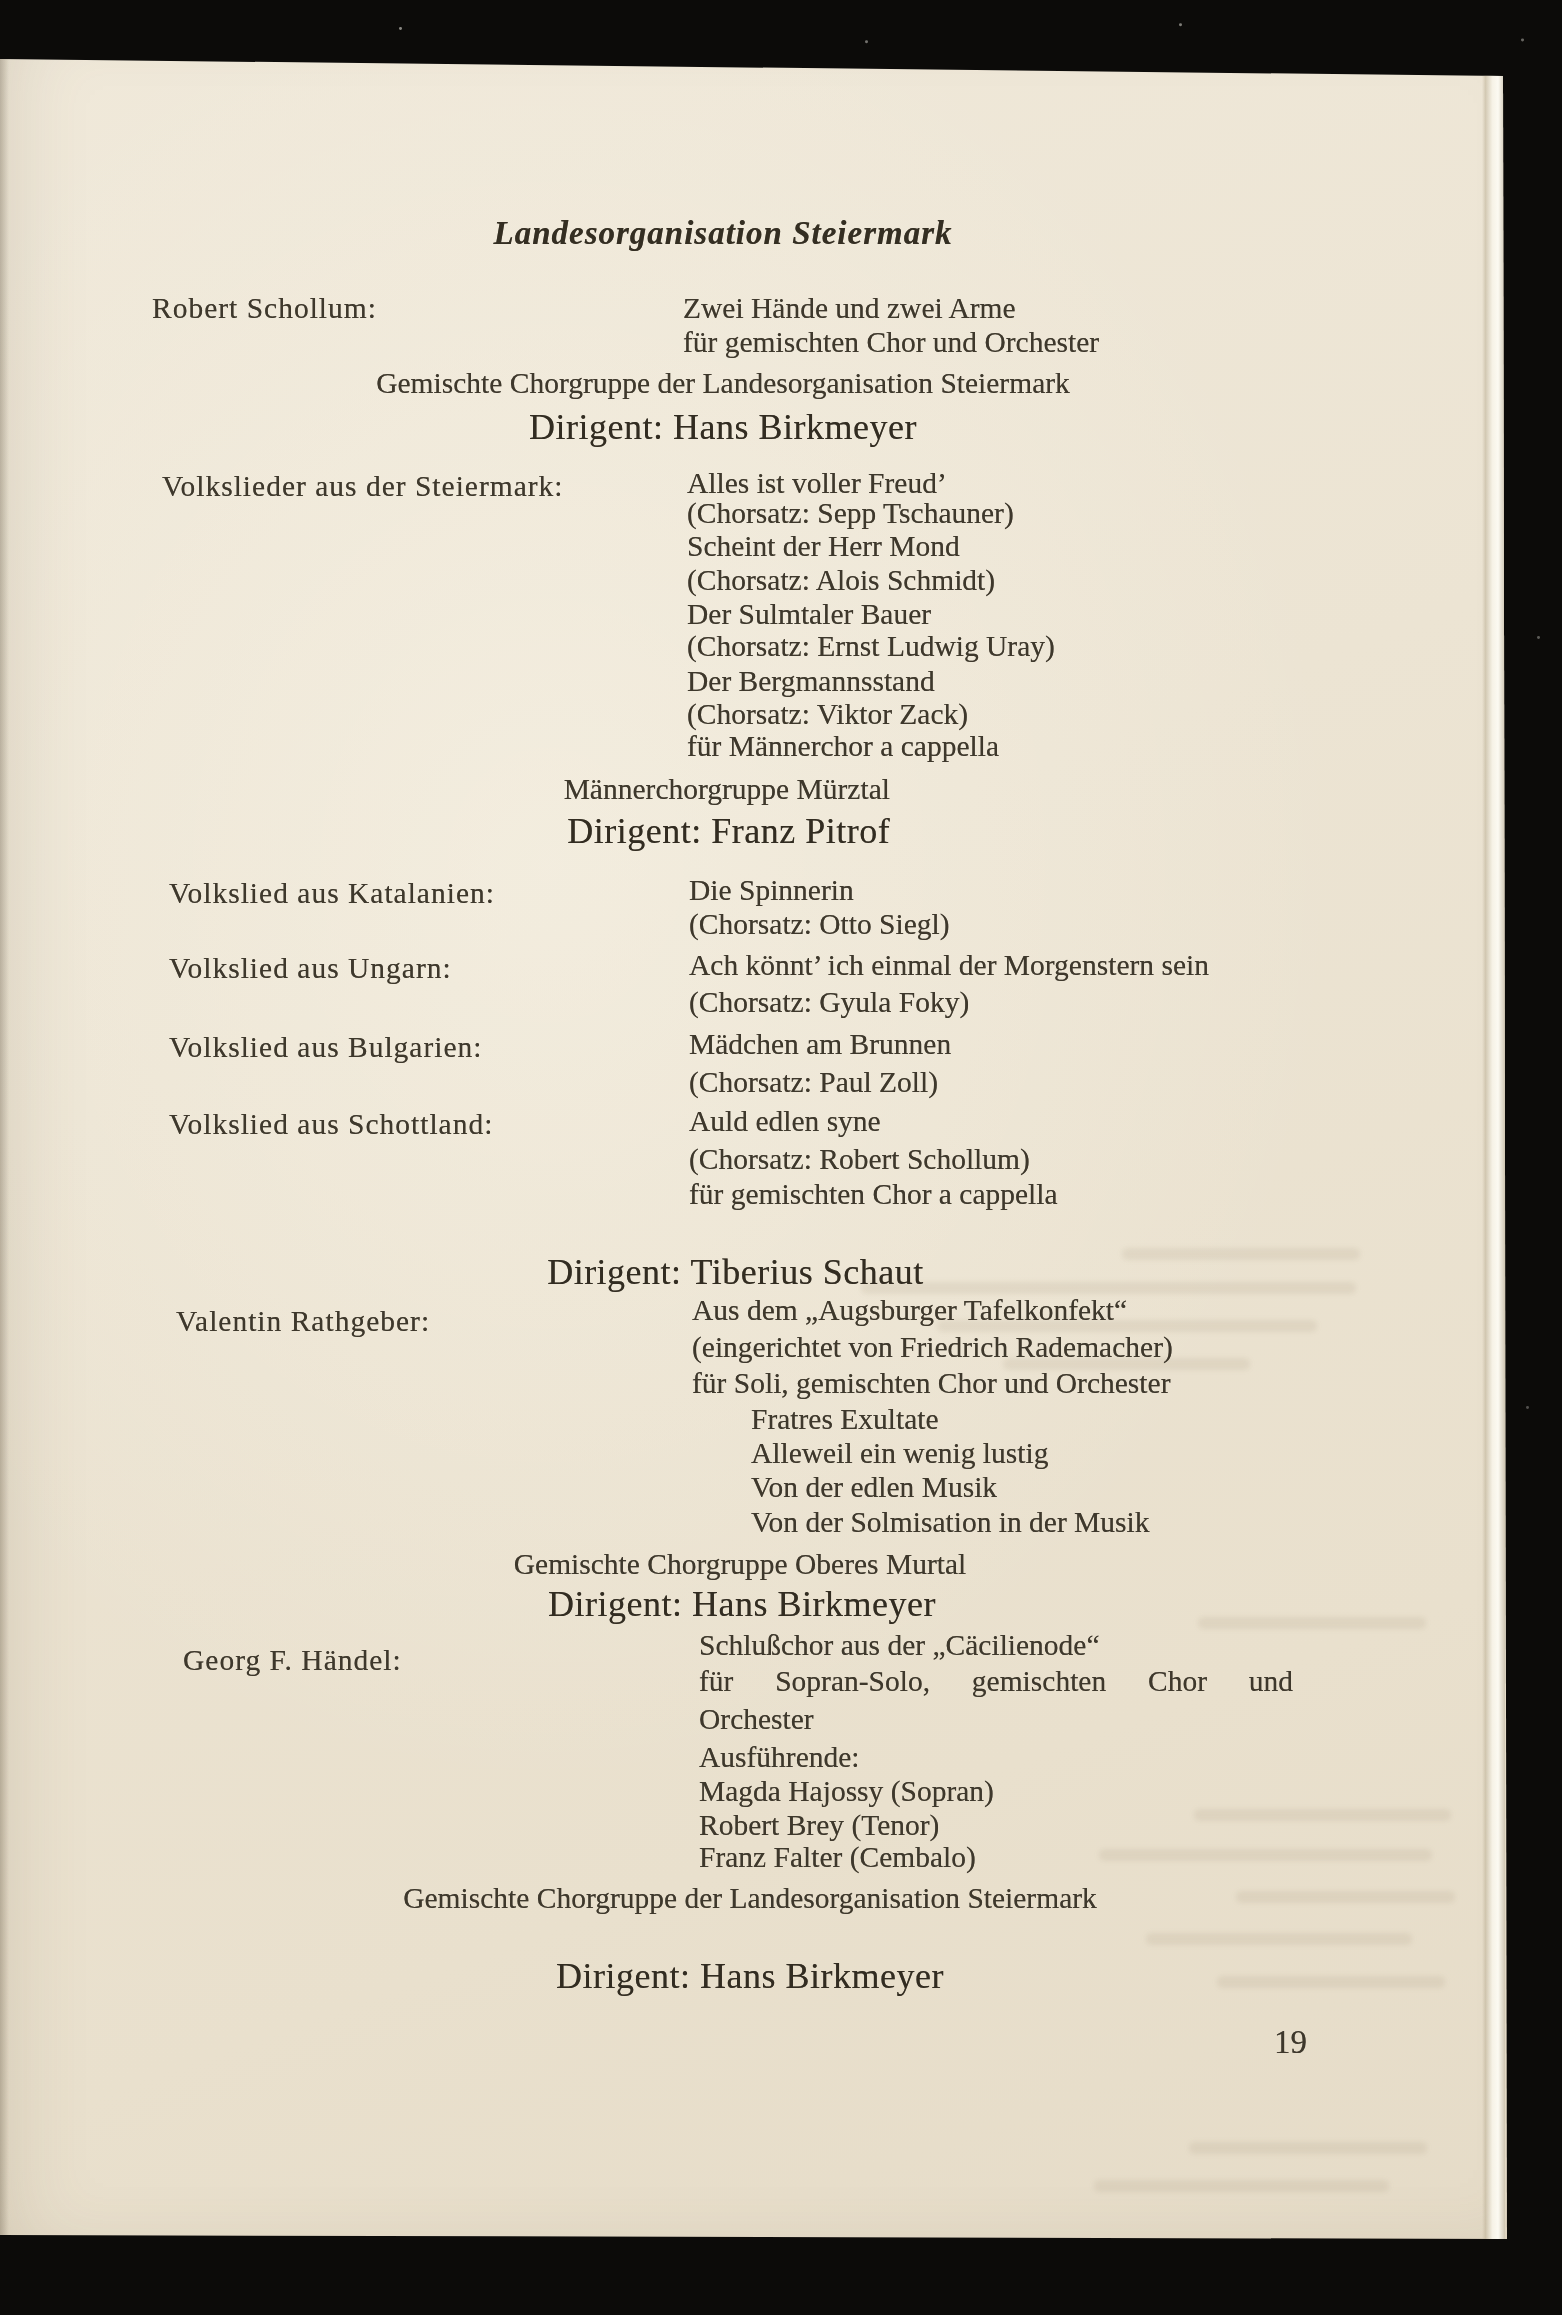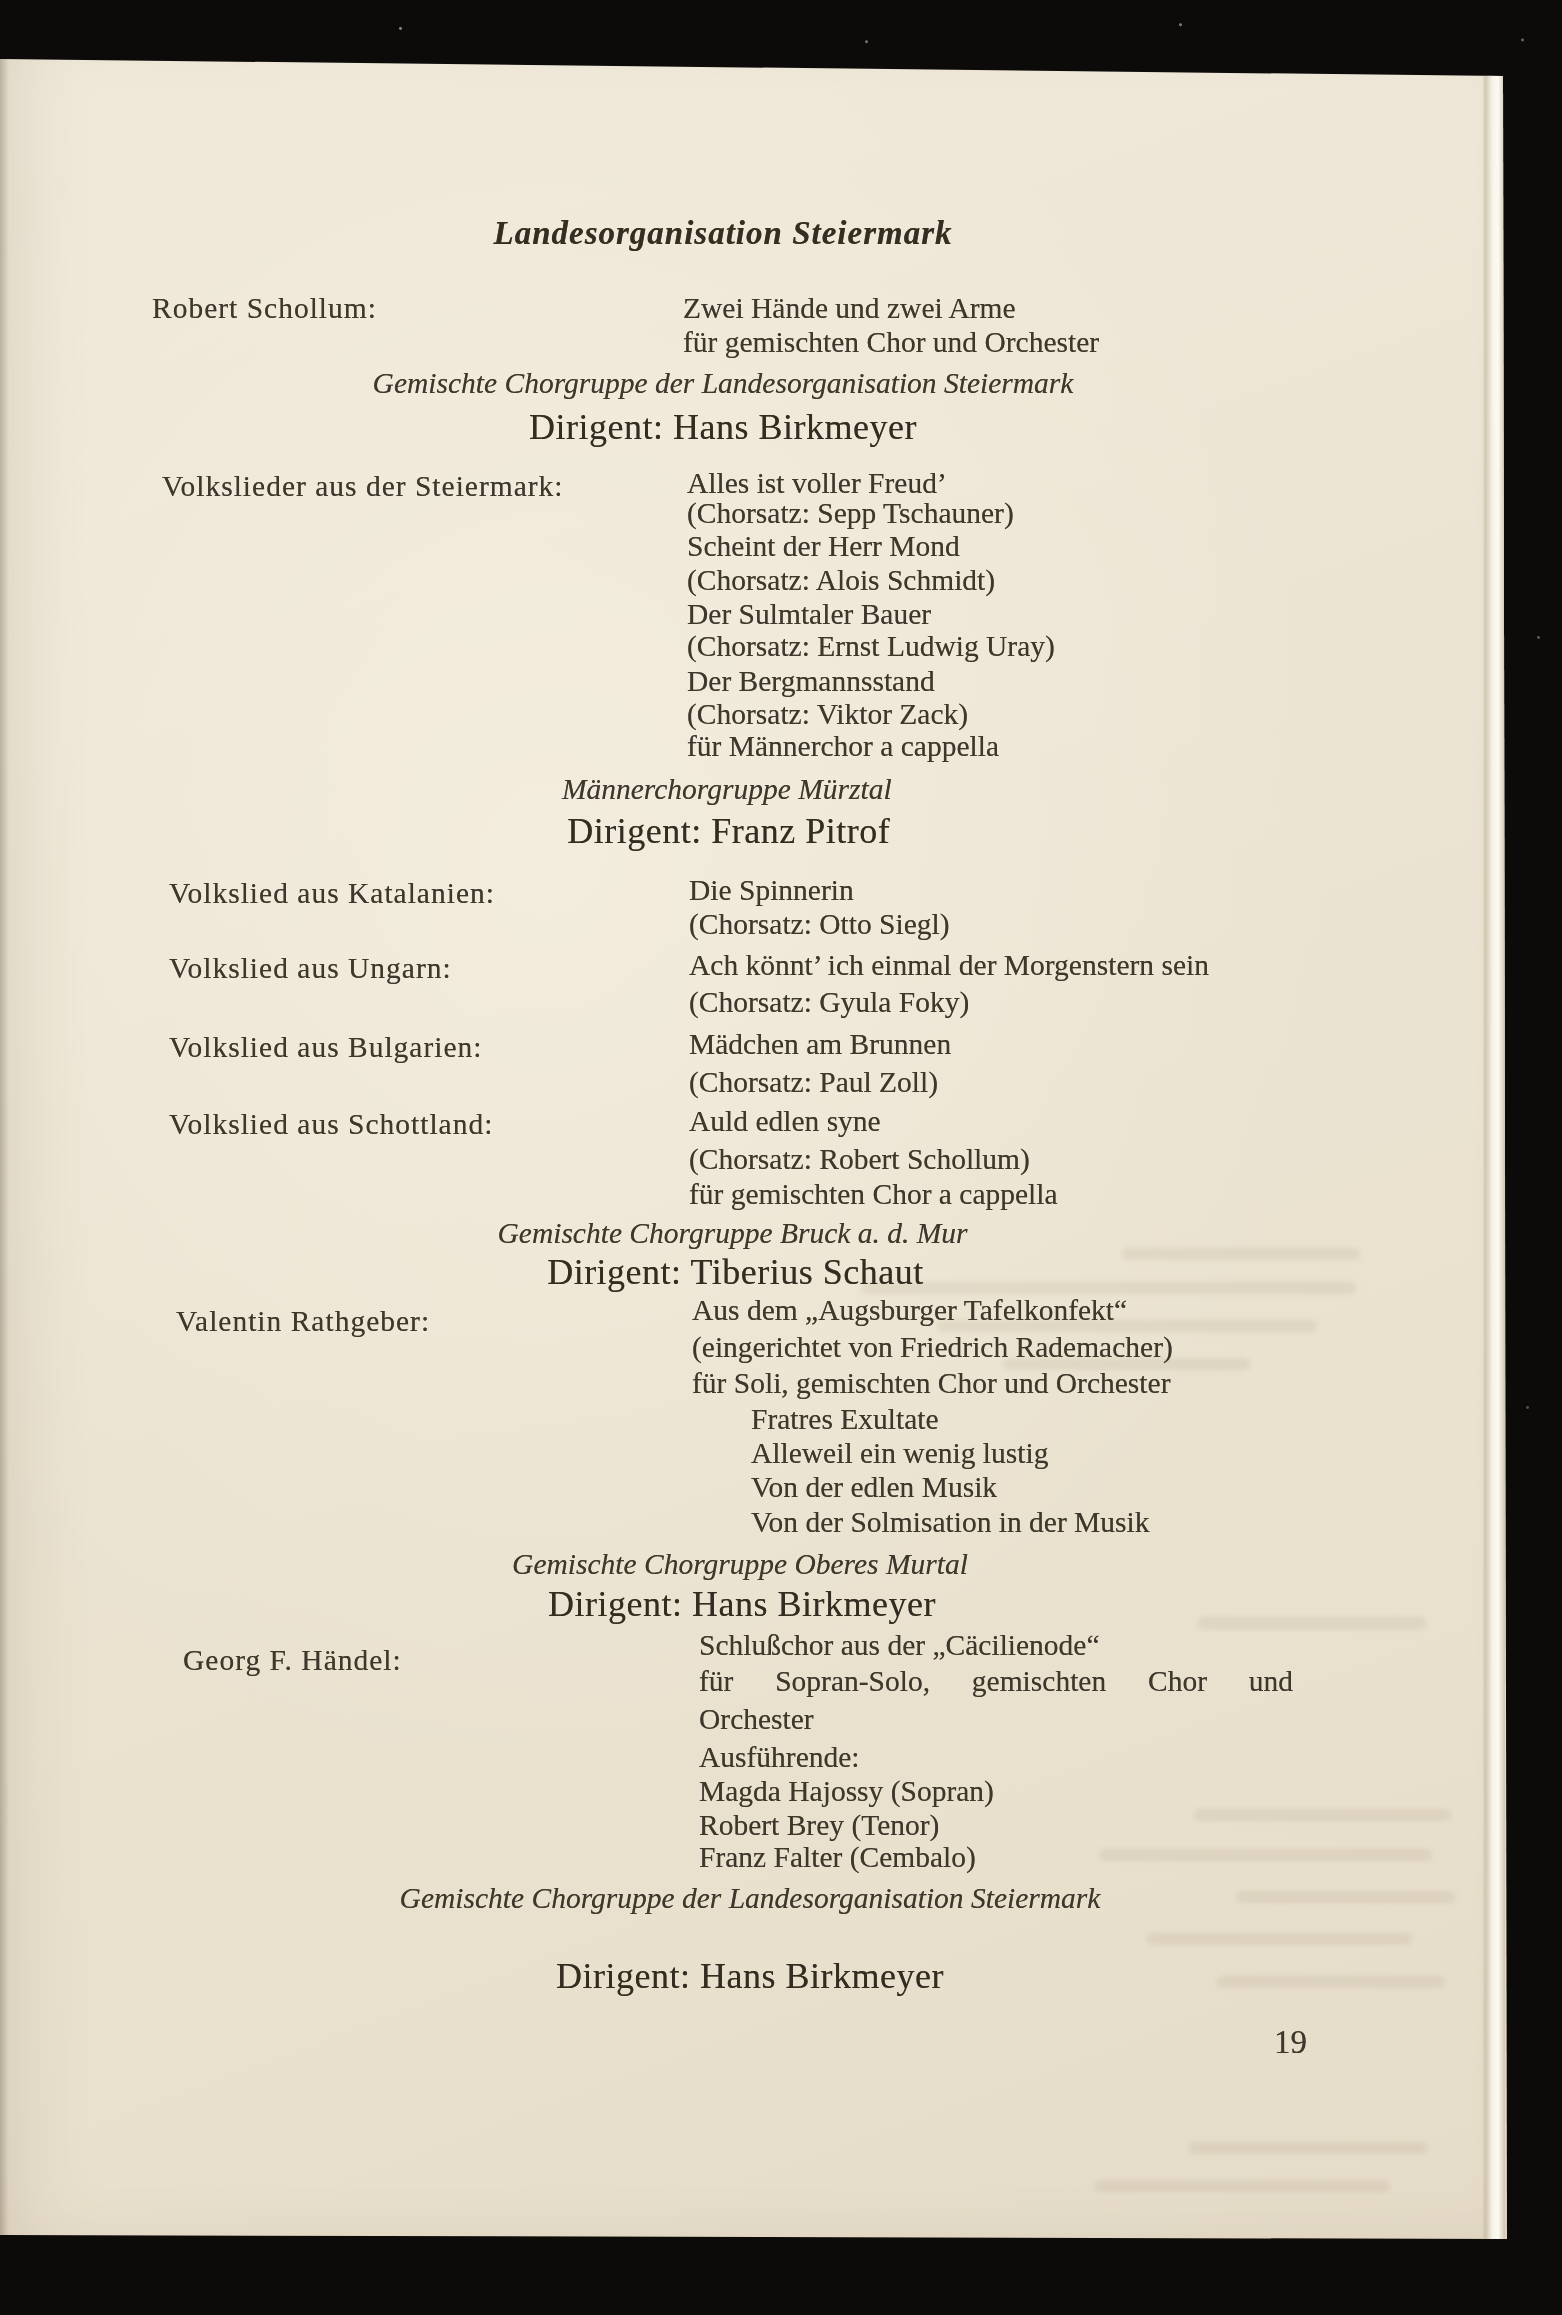--- a/index.html
+++ b/index.html
@@ -12,21 +12,21 @@
            linear-gradient(160deg,#f0e9da 0%, #ece4d3 40%, #e9e0cd 75%, #e5dbc7 100%);
          box-shadow: inset 0 0 86px rgba(110,92,62,0.22);}
   .fore-edge{position:absolute;left:1482px;top:70px;width:23px;height:2170px;
          background:linear-gradient(90deg, rgba(190,178,152,0.0), rgba(190,178,152,0.55) 15%, #f6f2e6 45%, #fcfaf2 70%, #cfc6b2 100%);}
   .crease{position:absolute;left:0;top:59px;width:8.6px;height:2178px;
          background:linear-gradient(90deg, rgba(70,58,38,0.25), rgba(70,58,38,0));}
   .line{position:absolute;white-space:nowrap;font-size:29.5px;line-height:1;color:#3e382c;
         text-shadow:0 0 0.6px rgba(62,56,44,0.65);}
   .lbl{letter-spacing:1px;}
   .ttl{font-weight:bold;font-style:italic;font-size:33px;letter-spacing:1px;color:#342e22;}
-  .ens{font-style:italic;}
+  .ens{}
   .dir{font-weight:normal;font-size:36px;letter-spacing:0.5px;color:#322c21;}
   .center{left:0;width:1446px;text-align:center;}
   .justify{width:594px;white-space:normal;text-align:justify;text-align-last:justify;}
   .ghost{position:absolute;background:rgba(124,106,78,0.10);height:12.4px;border-radius:5.7px;filter:blur(2.9px);}
   .dust{position:absolute;left:399px;top:27px;width:2.9px;height:2.9px;border-radius:50%;
         background:rgba(242,240,232,0.55);
         box-shadow:466px 13.3px 0 rgba(242,240,232,0.45), 780px -3.8px 0 rgba(242,240,232,0.5),
                    1122px 11.4px 0 rgba(242,240,232,0.4), 1138px 609px 0 rgba(242,240,232,0.35),
                    1127px 1379px 0 rgba(242,240,232,0.3), 666px 2259px 0 rgba(242,240,232,0.4),
                    76px 2273px 0 rgba(242,240,232,0.35);}
@@ -83,21 +83,20 @@
 
     <div class="line lbl" style="top:1033px;left:169px">Volkslied aus Bulgarien:</div>
     <div class="line" style="top:1030px;left:689px">Mädchen am Brunnen</div>
     <div class="line" style="top:1068px;left:689px">(Chorsatz: Paul Zoll)</div>
 
     <div class="line lbl" style="top:1110px;left:169px">Volkslied aus Schottland:</div>
     <div class="line" style="top:1107px;left:689px">Auld edlen syne</div>
     <div class="line" style="top:1145px;left:689px">(Chorsatz: Robert Schollum)</div>
     <div class="line" style="top:1180px;left:689px">für gemischten Chor a cappella</div>
 
-    <div class="line ens center" style="top:1219px;transform:translateX(9.5px)">Gemischte Chorgruppe Bruck a. d. Mur</div>
     <div class="line dir center" style="top:1254px;transform:translateX(12.4px)">Dirigent: Tiberius Schaut</div>
 
     <div class="line lbl" style="top:1307px;left:176px">Valentin Rathgeber:</div>
     <div class="line" style="top:1296px;left:692px">Aus dem „Augsburger Tafelkonfekt“</div>
     <div class="line" style="top:1333px;left:692px">(eingerichtet von Friedrich Rademacher)</div>
     <div class="line" style="top:1369px;left:692px">für Soli, gemischten Chor und Orchester</div>
     <div class="line" style="top:1405px;left:751px">Fratres Exultate</div>
     <div class="line" style="top:1439px;left:751px">Alleweil ein wenig lustig</div>
     <div class="line" style="top:1473px;left:751px">Von der edlen Musik</div>
     <div class="line" style="top:1508px;left:751px">Von der Solmisation in der Musik</div>

